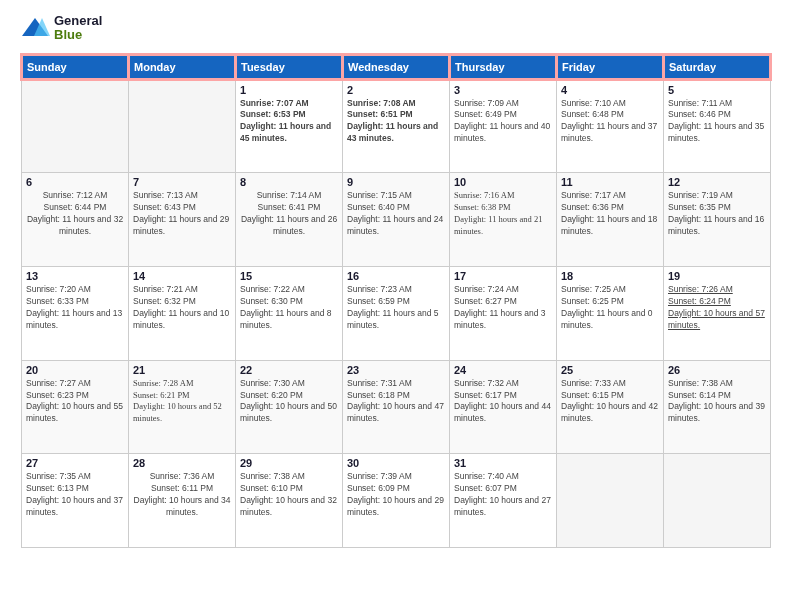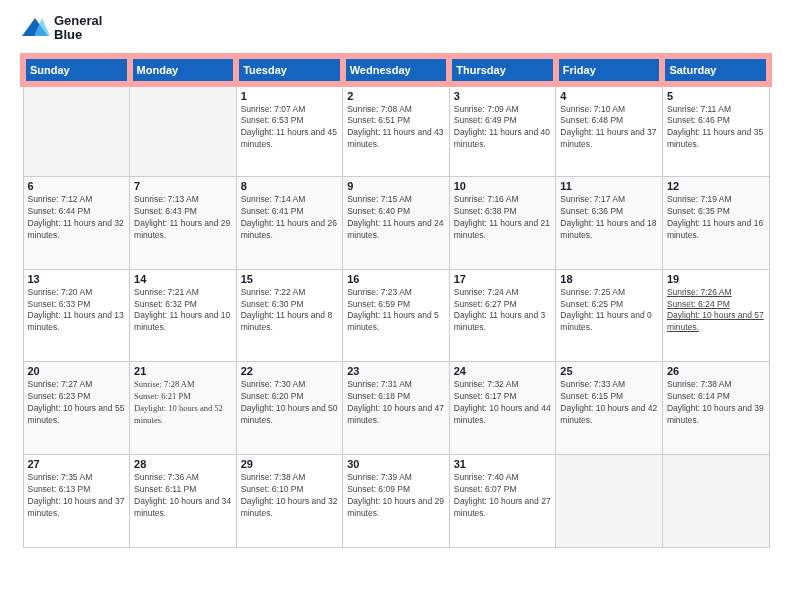--- a/index.html
+++ b/index.html
@@ -52,21 +52,21 @@
       width: 100%;
       table-layout: fixed;
     }
     .calendar th {
       background: #1565c0;
       color: #fff;
       font-size: 11px;
       font-weight: bold;
       padding: 5px 4px;
       text-align: left;
-      border: 6px solid #fca5a5;
+      border: 3px solid #fca5a5;
     }
     .calendar td {
       border: 1px solid #ccc;
       vertical-align: top;
       padding: 3px 4px;
       font-size: 9px;
       color: #333;
       background: #fff;
       height: 82px;
     }
@@ -94,21 +94,21 @@
 
 <div class="page">
   <div class="header">
     <div class="logo">
       <svg class="logo-icon" viewBox="0 0 30 24" xmlns="http://www.w3.org/2000/svg">
         <polygon points="15,2 28,20 2,20" fill="#1565c0"></polygon>
         <polygon points="22,2 30,20 14,20" fill="#4fc3f7" opacity="0.7"></polygon>
       </svg>
       <div>
         <div style="font-size:13px;font-weight:bold;color:#1a1a2e;line-height:1.1;">General</div>
-        <div style="font-size:13px;font-weight:bold;color:#0f172a;line-height:1.1;">Blue</div>
+        <div style="font-size:13px;font-weight:bold;color:#4d7c0f;line-height:1.1;">Blue</div>
       </div>
     </div>
     <div class="title-block">
       <div class="month-title"></div>
       <div class="subtitle"></div>
     </div>
   </div>
 
   <table class="calendar">
     <thead>
@@ -121,27 +121,27 @@
           <th>Friday</th>
           <th>Saturday</th>
         </tr>
     </thead>
     <tbody id="calendar-body">
     <tr>
           <td class="empty"></td>
           <td class="empty"></td>
           <td>
             <span class="day-number">1</span>
-            <div class="day-info" style="white-space: pre-line;">Sunrise: 7:07 AM
+            <div class="day-info" style="white-space: pre-line; font-weight: bold;">Sunrise: 7:07 AM
 Sunset: 6:53 PM
 Daylight: 11 hours and 45 minutes.</div>
           </td>
           <td>
             <span class="day-number">2</span>
-            <div class="day-info" style="white-space: pre-line;">Sunrise: 7:08 AM
+            <div class="day-info" style="white-space: pre-line; font-weight: bold;">Sunrise: 7:08 AM
 Sunset: 6:51 PM
 Daylight: 11 hours and 43 minutes.</div>
           </td>
           <td>
             <span class="day-number">3</span>
             <div class="day-info" style="white-space: pre-line;">Sunrise: 7:09 AM
 Sunset: 6:49 PM
 Daylight: 11 hours and 40 minutes.</div>
           </td>
           <td>
@@ -153,45 +153,45 @@
           <td>
             <span class="day-number">5</span>
             <div class="day-info" style="white-space: pre-line;">Sunrise: 7:11 AM
 Sunset: 6:46 PM
 Daylight: 11 hours and 35 minutes.</div>
           </td>
         </tr>
         <tr style="background: rgb(245, 245, 245);">
           <td>
             <span class="day-number">6</span>
-            <div class="day-info" style="white-space: pre-line;">Sunrise: 7:12 AM
+            <div class="day-info" style="white-space: pre-line; text-align: center;">Sunrise: 7:12 AM
 Sunset: 6:44 PM
 Daylight: 11 hours and 32 minutes.</div>
           </td>
           <td>
             <span class="day-number">7</span>
             <div class="day-info" style="white-space: pre-line;">Sunrise: 7:13 AM
 Sunset: 6:43 PM
 Daylight: 11 hours and 29 minutes.</div>
           </td>
           <td>
             <span class="day-number">8</span>
-            <div class="day-info" style="white-space: pre-line;">Sunrise: 7:14 AM
+            <div class="day-info" style="white-space: pre-line; text-align: center;">Sunrise: 7:14 AM
 Sunset: 6:41 PM
 Daylight: 11 hours and 26 minutes.</div>
           </td>
           <td>
             <span class="day-number">9</span>
             <div class="day-info" style="white-space: pre-line;">Sunrise: 7:15 AM
 Sunset: 6:40 PM
 Daylight: 11 hours and 24 minutes.</div>
           </td>
           <td>
             <span class="day-number">10</span>
-            <div class="day-info" style="white-space: pre-line;">Sunrise: 7:16 AM
+            <div class="day-info" style="white-space: pre-line; font-family: Liberation Serif, serif;">Sunrise: 7:16 AM
 Sunset: 6:38 PM
 Daylight: 11 hours and 21 minutes.</div>
           </td>
           <td>
             <span class="day-number">11</span>
             <div class="day-info" style="white-space: pre-line;">Sunrise: 7:17 AM
 Sunset: 6:36 PM
 Daylight: 11 hours and 18 minutes.</div>
           </td>
           <td>
@@ -291,21 +291,21 @@
         </tr>
         <tr>
           <td>
             <span class="day-number">27</span>
             <div class="day-info" style="white-space: pre-line;">Sunrise: 7:35 AM
 Sunset: 6:13 PM
 Daylight: 10 hours and 37 minutes.</div>
           </td>
           <td>
             <span class="day-number">28</span>
-            <div class="day-info" style="white-space: pre-line;">Sunrise: 7:36 AM
+            <div class="day-info" style="white-space: pre-line; text-align: center;">Sunrise: 7:36 AM
 Sunset: 6:11 PM
 Daylight: 10 hours and 34 minutes.</div>
           </td>
           <td>
             <span class="day-number">29</span>
             <div class="day-info" style="white-space: pre-line;">Sunrise: 7:38 AM
 Sunset: 6:10 PM
 Daylight: 10 hours and 32 minutes.</div>
           </td>
           <td>

